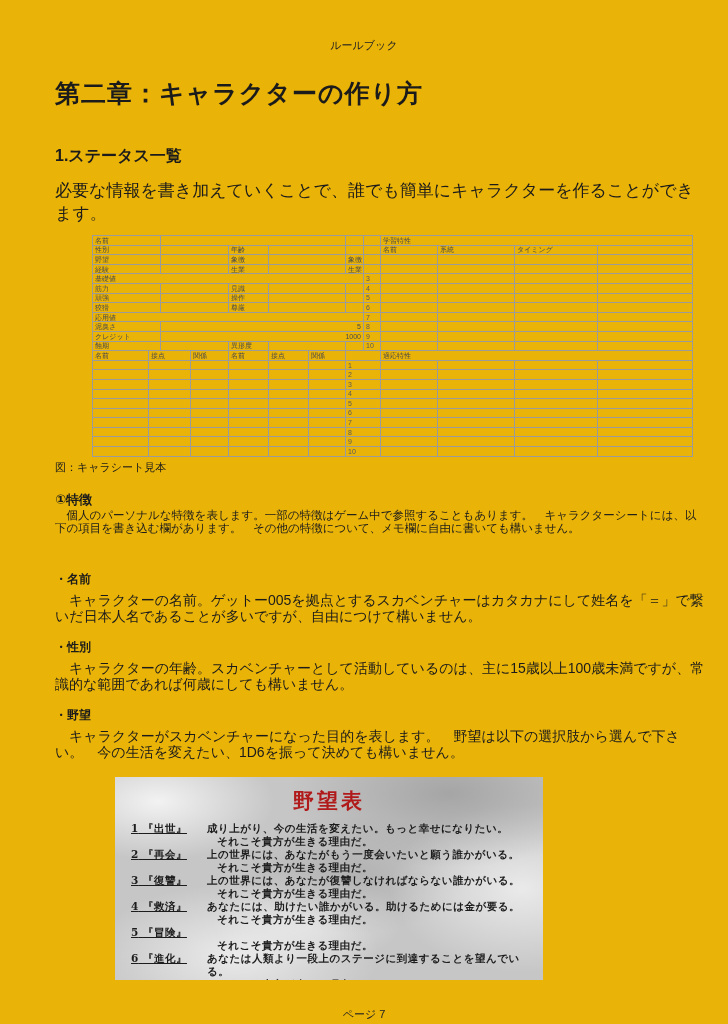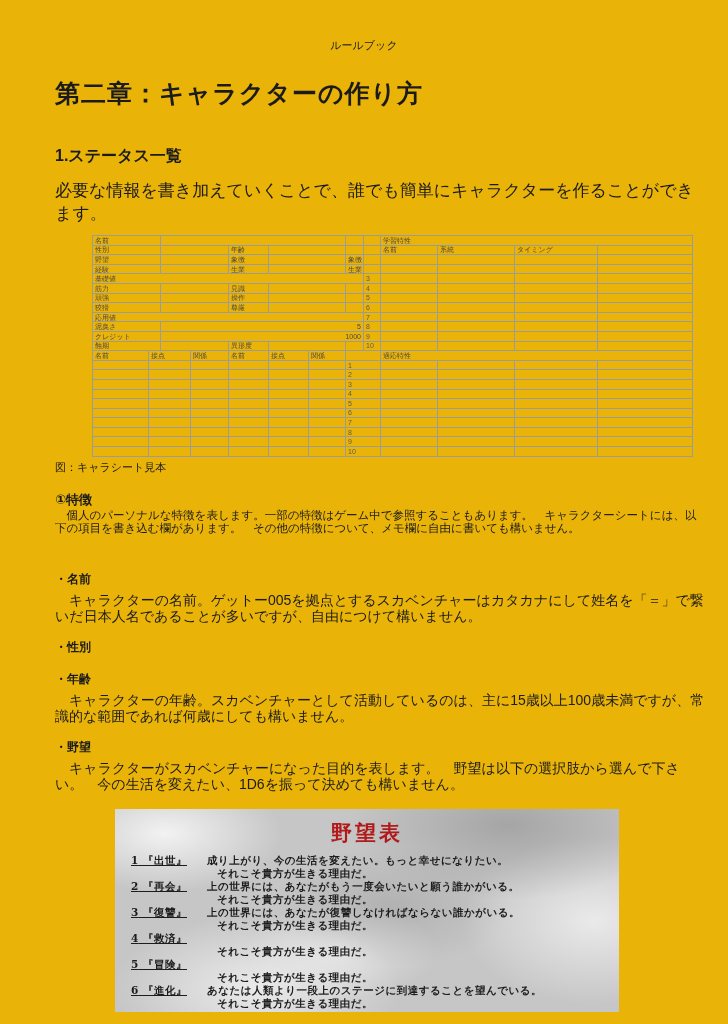--- a/index.html
+++ b/index.html
@@ -19,21 +19,21 @@
   .sheet td.num{color:#5a5a5a;}
   .sheet td.val-r{text-align:right;}
   .caption{margin:3px 0 16px 55px;font-size:11px;}
   .features-heading{margin:8px 0 0 55px;font-size:13px;font-weight:bold;}
   .features-body{margin:0 23px 0 55px;font-size:11.5px;line-height:13px;}
   .feature-label{margin:15px 0 0 55px;font-size:12px;font-weight:bold;}
   .feature-label.first{margin-top:36px;font-family:Liberation Serif, serif;}
   .feature-body{margin:4px 23px 0 55px;font-size:14px;line-height:16px;}
   
   .ambition-box{
-    box-sizing:border-box;margin:17px 0 0 115px;width:504px;height:203px;overflow:hidden;
+    box-sizing:border-box;margin:17px 0 0 115px;width:428px;height:203px;overflow:hidden;
     padding:10px 16px 12px 16px;
     background-color:#c6c6c6;
     background-image:
       radial-gradient(ellipse 180px 90px at 10% 12%, rgba(255,255,255,0.78), rgba(255,255,255,0) 65%),
       radial-gradient(ellipse 260px 120px at 78% 8%, rgba(120,120,120,0.42), rgba(120,120,120,0) 62%),
       radial-gradient(ellipse 220px 140px at 95% 55%, rgba(246,246,246,0.75), rgba(246,246,246,0) 60%),
       radial-gradient(ellipse 240px 120px at 28% 88%, rgba(250,250,250,0.70), rgba(250,250,250,0) 60%),
       radial-gradient(ellipse 200px 100px at 55% 48%, rgba(135,135,135,0.32), rgba(135,135,135,0) 60%),
       radial-gradient(ellipse 160px 80px at 45% 70%, rgba(250,250,250,0.5), rgba(250,250,250,0) 60%);
   }
@@ -347,21 +347,20 @@
   <div class="caption">図：キャラシート見本</div>
 
   <div class="features-heading">①特徴</div>
   <div class="features-body">　個人のパーソナルな特徴を表します。一部の特徴はゲーム中で参照することもあります。　キャラクターシートには、以下の項目を書き込む欄があります。　その他の特徴について、メモ欄に自由に書いても構いません。</div>
 
   <div class="feature-label first">・名前</div>
   <div class="feature-body">　キャラクターの名前。ゲットー005を拠点とするスカベンチャーはカタカナにして姓名を「＝」で繋いだ日本人名であることが多いですが、自由につけて構いません。</div>
 
   <div class="feature-label">・性別</div>
 
-  <div class="feature-label">・年齢</div>
   <div class="feature-body">　キャラクターの年齢。スカベンチャーとして活動しているのは、主に15歳以上100歳未満ですが、常識的な範囲であれば何歳にしても構いません。</div>
 
   <div class="feature-label">・野望</div>
   <div class="feature-body">　キャラクターがスカベンチャーになった目的を表します。　野望は以下の選択肢から選んで下さい。　今の生活を変えたい、1D6を振って決めても構いません。</div>
 
   <div class="ambition-box">
     <div class="ambition-title" style="color: rgb(177, 26, 26);">野望表</div>
 
     <div class="ambition-entry">
       <span class="no-label"><span>1</span> <span>『出世』</span></span>
@@ -370,21 +369,21 @@
     <div class="ambition-entry">
       <span class="no-label"><span>2</span> <span>『再会』</span></span>
       <span class="desc"><span class="line1">上の世界には、あなたがもう一度会いたいと願う誰かがいる。</span><br><span class="line2">それこそ貴方が生きる理由だ。</span></span>
     </div>
     <div class="ambition-entry">
       <span class="no-label"><span>3</span> <span>『復讐』</span></span>
       <span class="desc"><span class="line1">上の世界には、あなたが復讐しなければならない誰かがいる。</span><br><span class="line2">それこそ貴方が生きる理由だ。</span></span>
     </div>
     <div class="ambition-entry">
       <span class="no-label"><span>4</span> <span>『救済』</span></span>
-      <span class="desc"><br><span class="line2">それこそ貴方が生きる理由だ。</span></span>
+      <span class="desc"><span class="line1">あなたには、助けたい誰かがいる。助けるためには金が要る。</span><br><span class="line2">それこそ貴方が生きる理由だ。</span></span>
     </div>
     <div class="ambition-entry">
       <span class="no-label"><span>5</span> <span>『冒険』</span></span>
       <span class="desc"><br><span class="line2">それこそ貴方が生きる理由だ。</span></span>
     </div>
     <div class="ambition-entry">
       <span class="no-label"><span>6</span> <span>『進化』</span></span>
       <span class="desc"><span class="line1">あなたは人類より一段上のステージに到達することを望んでいる。</span><br><span class="line2">それこそ貴方が生きる理由だ。</span></span>
     </div>
   </div>

